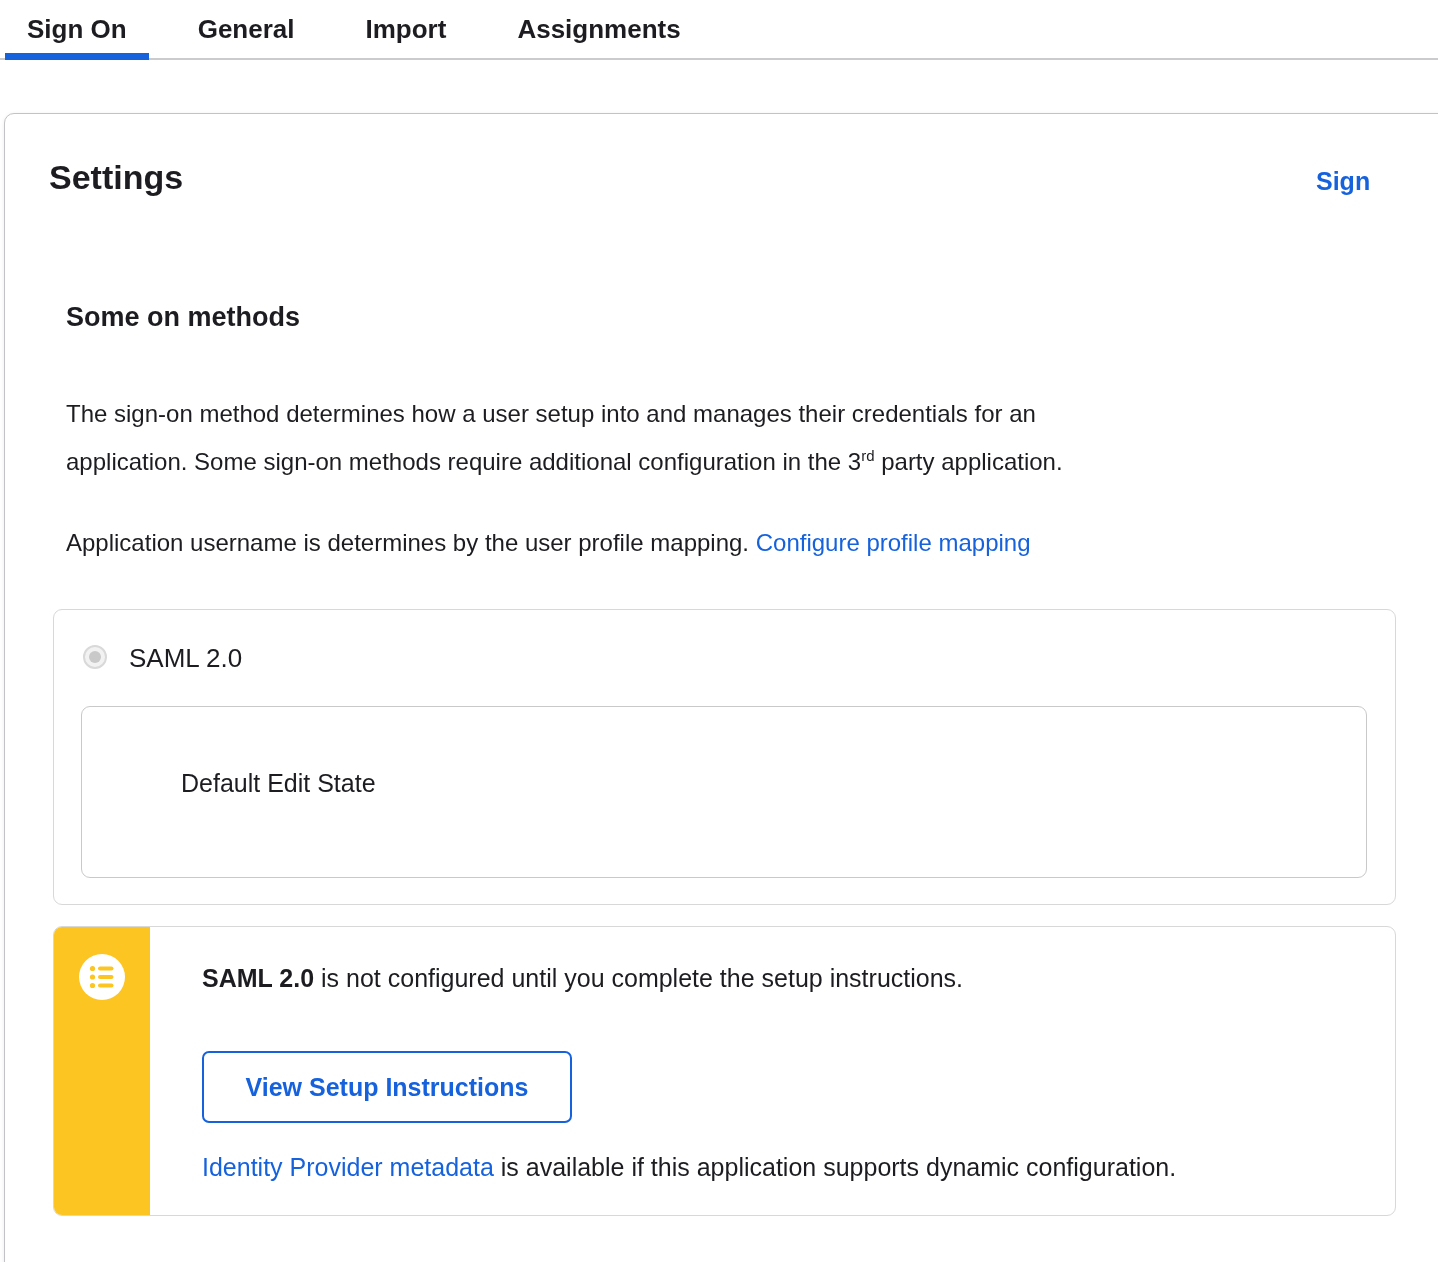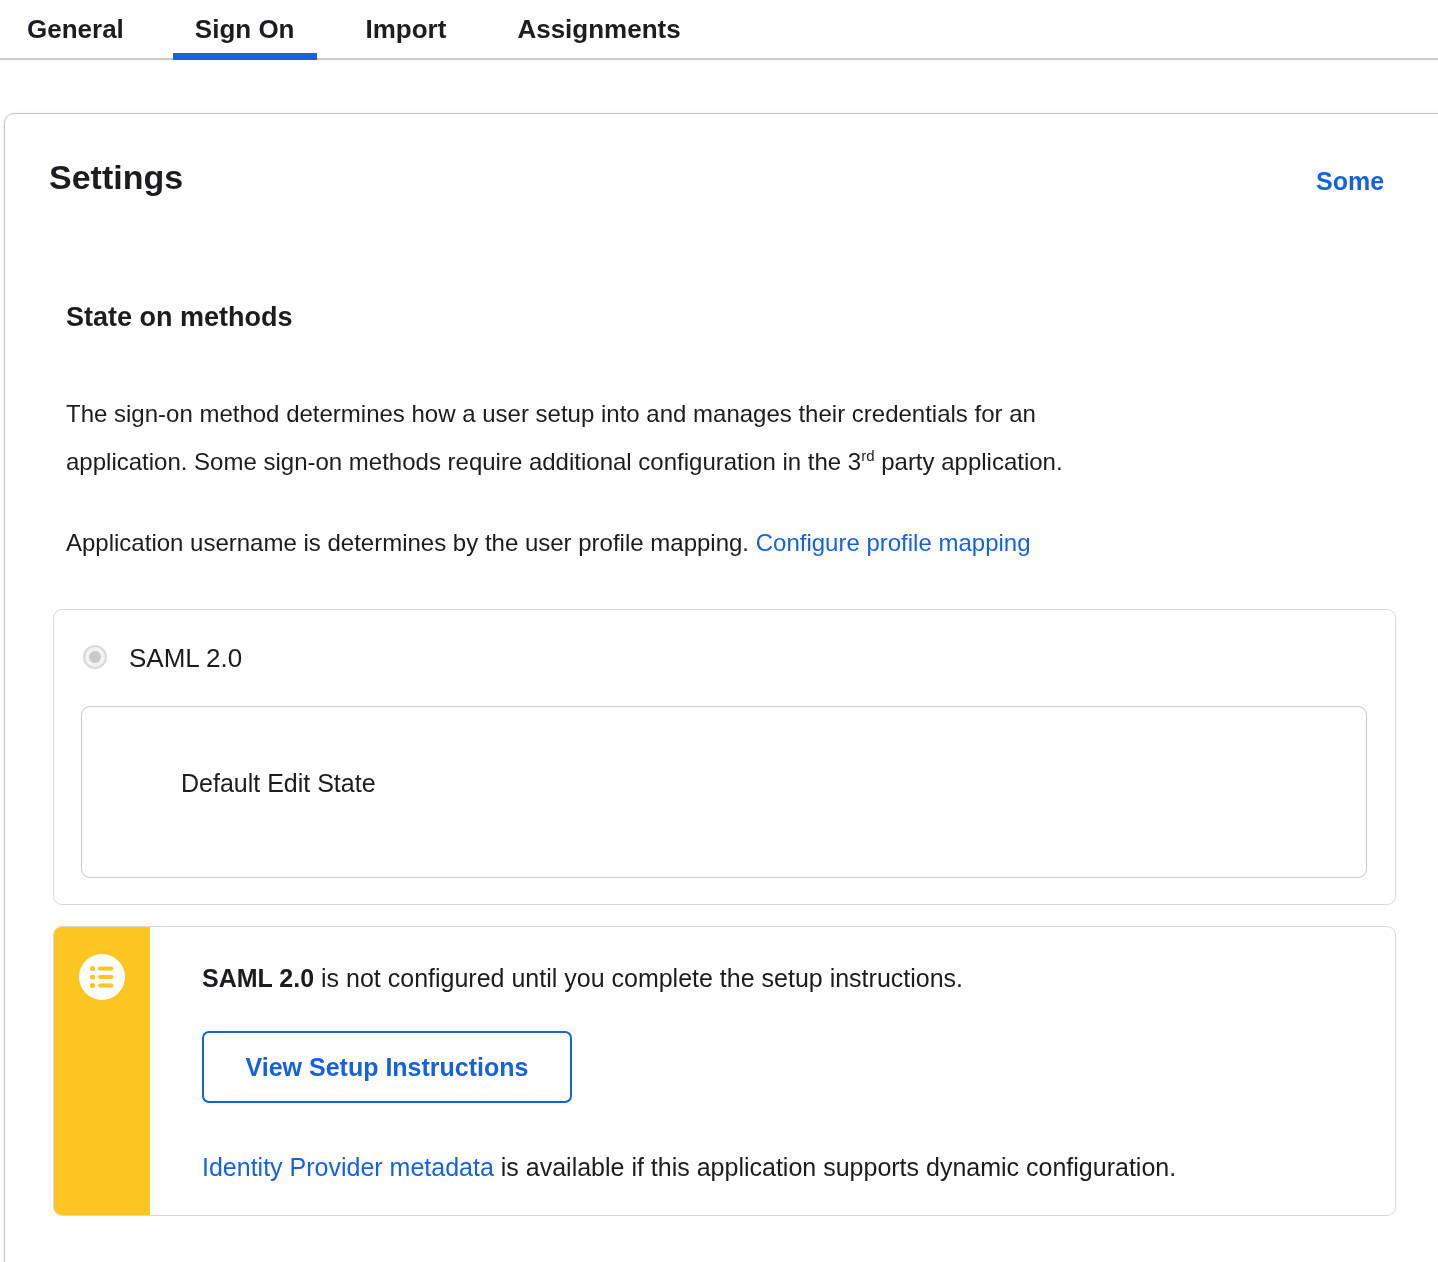--- a/index.html
+++ b/index.html
@@ -145,52 +145,52 @@
     position: absolute; left: 25px; top: 27px;
     width: 46px; height: 46px;
   }
   .callout-msg {
     position: absolute; left: 148px; top: 37px;
     font-size: 25px;
     color: var(--text, #1d1d21);
   }
   .callout-msg strong { font-weight: 700; }
   .setup-btn {
-    position: absolute; left: 148px; top: 104px;
+    position: absolute; left: 148px; top: 124px;
     width: 370px; height: 72px;
     background: #fff;
     border: 2px solid var(--accent-blue, #1662dd);
     border-radius: 7px;
     color: var(--accent-blue, #1662dd);
     font-family: inherit;
     font-size: 25px; font-weight: 700;
     cursor: pointer;
   }
   .callout-footer {
     position: absolute; left: 148px; top: 226px;
     font-size: 25px;
     color: var(--text, #1d1d21);
     white-space: nowrap;
   }
 </style>
 </head>
 <body>
 
 <nav class="tabs">
+  <div class="tab active">Sign On</div>
   <div class="tab">General</div>
-  <div class="tab active">Sign On</div>
   <div class="tab">Import</div>
   <div class="tab">Assignments</div>
 </nav>
 
 <main class="card">
   <h1 class="card-title">Settings</h1>
-  <a class="edit-link">Some</a>
-
-  <h2 class="section-heading">State on methods</h2>
+  <a class="edit-link">Sign</a>
+
+  <h2 class="section-heading">Some on methods</h2>
 
   <p class="desc">
     <span class="line">The sign-on method determines how a user setup into and manages their credentials for an</span>
     <span class="line"><span>application. Some sign-on methods require additional configuration in the 3</span><sup>rd</sup><span> party application.</span></span>
   </p>
 
   <p class="desc2">
     <span>Application username is determines by the user profile mapping. </span><a class="link">Configure profile mapping</a>
   </p>
 

